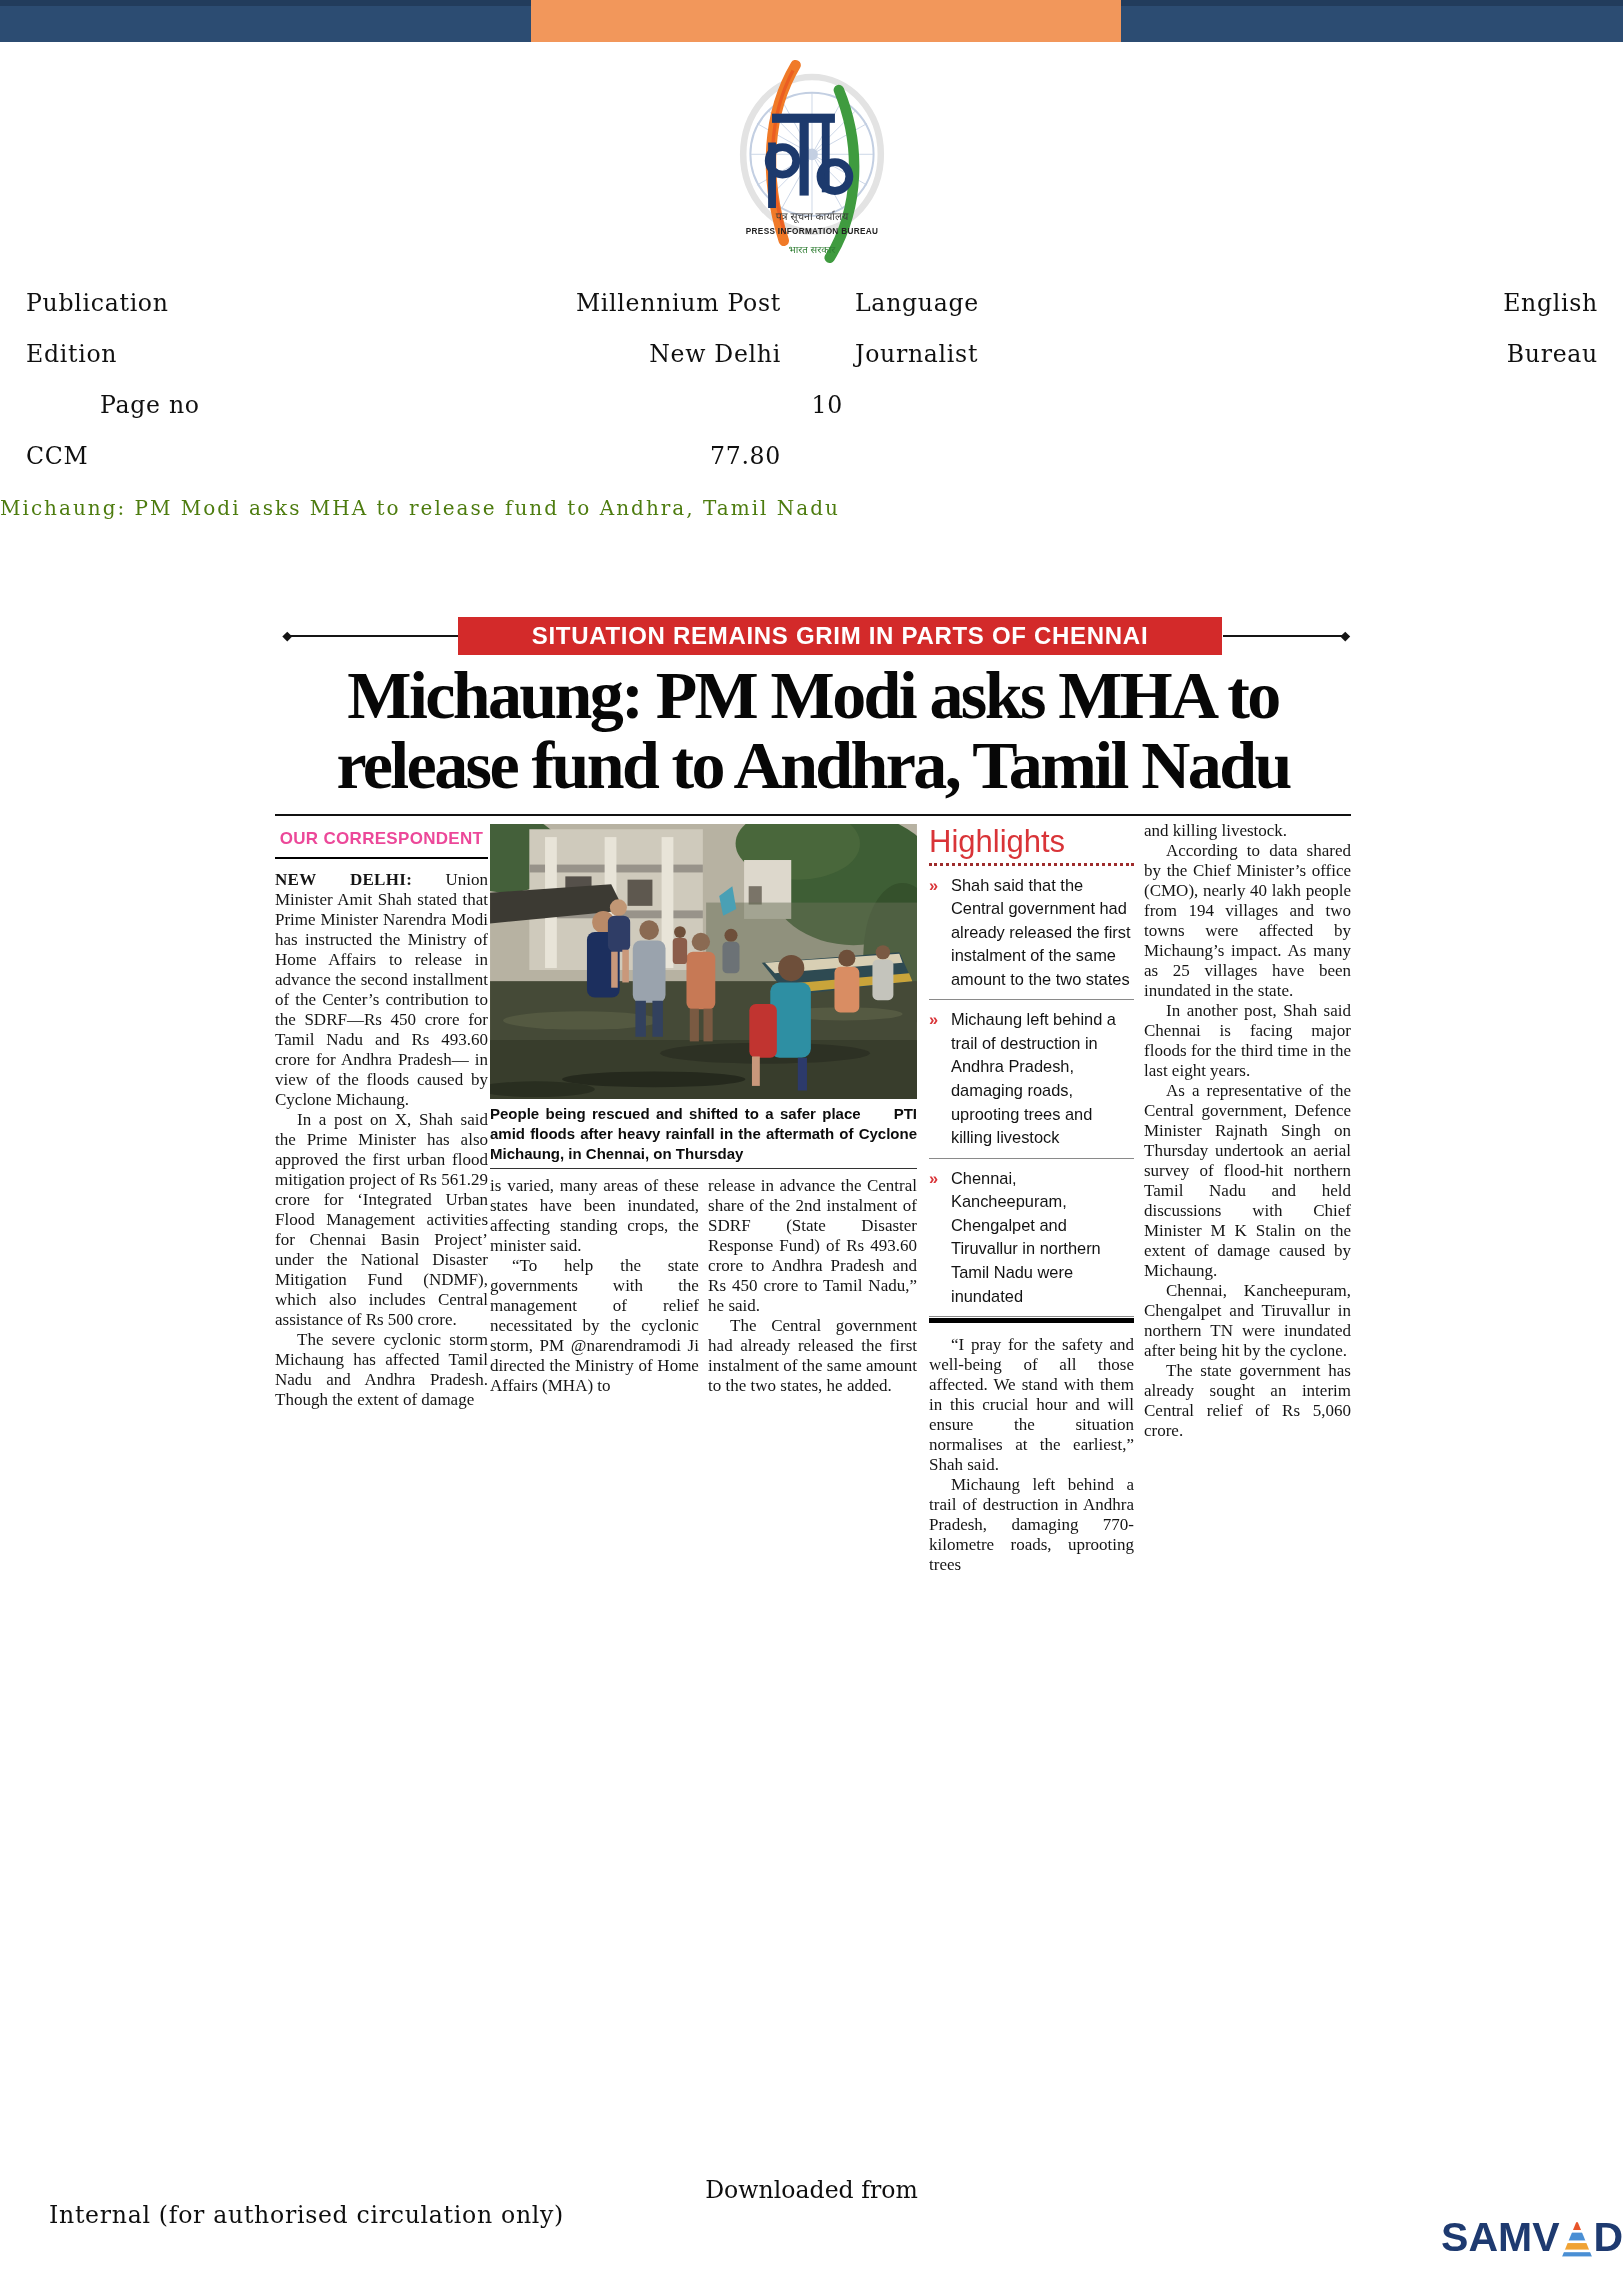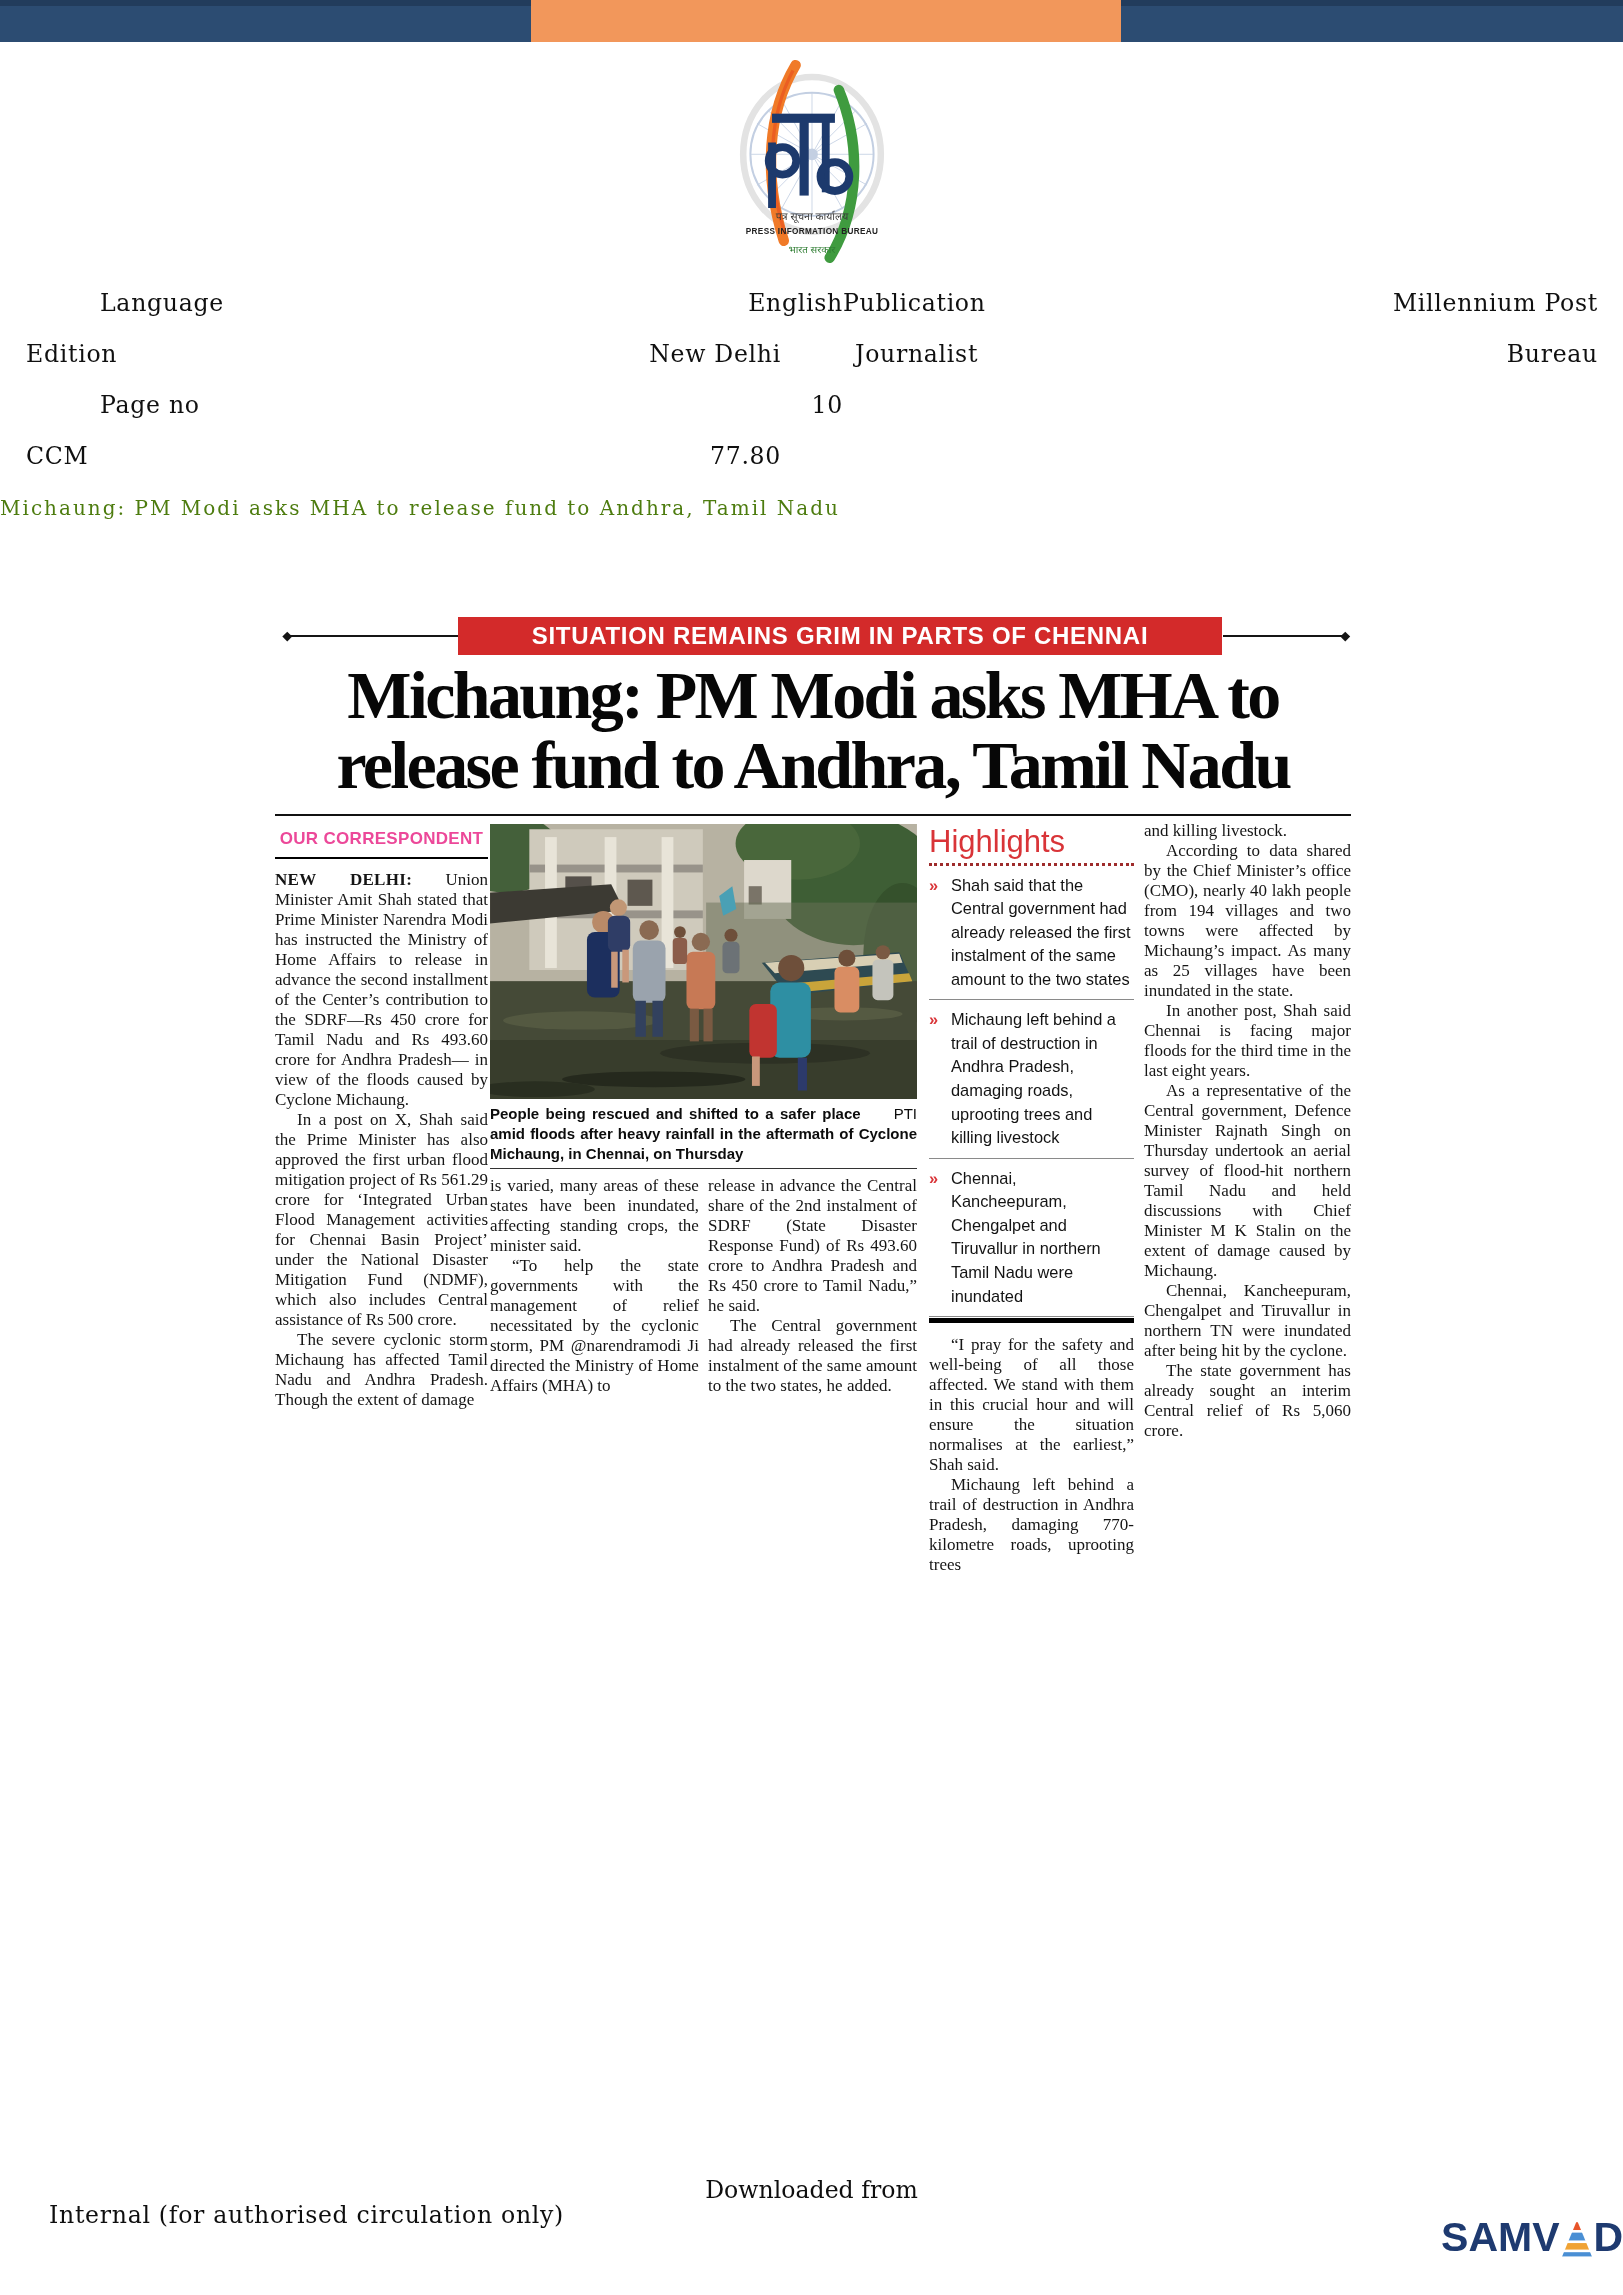--- a/index.html
+++ b/index.html
@@ -51,21 +51,21 @@
   .lead{font-weight:bold;letter-spacing:0.3px;}
 
   .col1{position:absolute;left:0;top:0;width:213px;}
   .byline{font-family:"Liberation Sans",sans-serif;font-weight:bold;font-size:17px;letter-spacing:0.3px;
         text-align:center;padding:10.5px 0 7.9px 0;border-bottom:2px solid #000;margin-bottom:10.5px;color:#ec4899;}
 
   .midcol{position:absolute;left:215px;top:0;width:427px;}
   .photo{display:block;margin-top:5.2px;width:427px;height:275px;}
   .caption{margin-top:5.2px;font-family:"Liberation Sans",sans-serif;font-weight:bold;font-size:15px;
         line-height:20px;text-align:justify;color:#0c0c0c;}
-  .credit{float:right;font-weight:normal;padding-left:33px;}
+  .credit{float:right;font-weight:bold;padding-left:33px;}
   .cap-rule{margin-top:3.9px;height:1.3px;background:#333;}
   .subcols{display:flex;gap:9.2px;margin-top:6.5px;}
   .subcol{width:209px;}
 
   .col4{position:absolute;left:654px;top:0;width:205px;}
   .hl-title{font-family:"Liberation Sans",sans-serif;font-size:31px;color:#d93438;padding-top:5.2px;}
   .hl-dotted{margin-top:2.6px;border-bottom:3.3px dotted #9e2b2b;}
   .hl-item{display:flex;padding:7.9px 0 7.9px 0;font-family:"Liberation Sans",sans-serif;
         font-size:16.4px;line-height:23.6px;color:#131313;border-bottom:1.3px solid #8a8a8a;}
   .hl-item:last-of-type{border-bottom:none;}
@@ -122,27 +122,27 @@
         <circle cx="160" cy="184" r="22" fill="none" stroke="#1d3a6d" stroke-width="12"></circle>
       </g>
       <text x="125" y="250" text-anchor="middle" font-family="Liberation Sans, sans-serif" font-size="16" fill="#3a3a3a">पत्र सूचना कार्यालय</text>
       <text x="125" y="272" text-anchor="middle" font-family="Liberation Sans, sans-serif" font-size="12.5" font-weight="bold" letter-spacing="0.5" fill="#222">PRESS INFORMATION BUREAU</text>
       <text x="125" y="300" text-anchor="middle" font-family="Liberation Sans, sans-serif" font-size="15" fill="#2e7d32">भारत सरकार</text>
     </svg>
   </div>
 
   <div class="meta">
     <div class="meta-row">
+      <div class="meta-cell">
+          <span class="meta-label">Publication</span>
+          <span class="meta-value">Millennium Post</span>
+        </div>
       <div class="meta-cell second">
           <span class="meta-label">Language</span>
           <span class="meta-value">English</span>
-        </div>
-      <div class="meta-cell">
-          <span class="meta-label">Publication</span>
-          <span class="meta-value">Millennium Post</span>
         </div>
     </div>
     <div class="meta-row">
       <div class="meta-cell">
           <span class="meta-label">Edition</span>
           <span class="meta-value">New Delhi</span>
         </div>
       <div class="meta-cell second">
           <span class="meta-label">Journalist</span>
           <span class="meta-value">Bureau</span>

